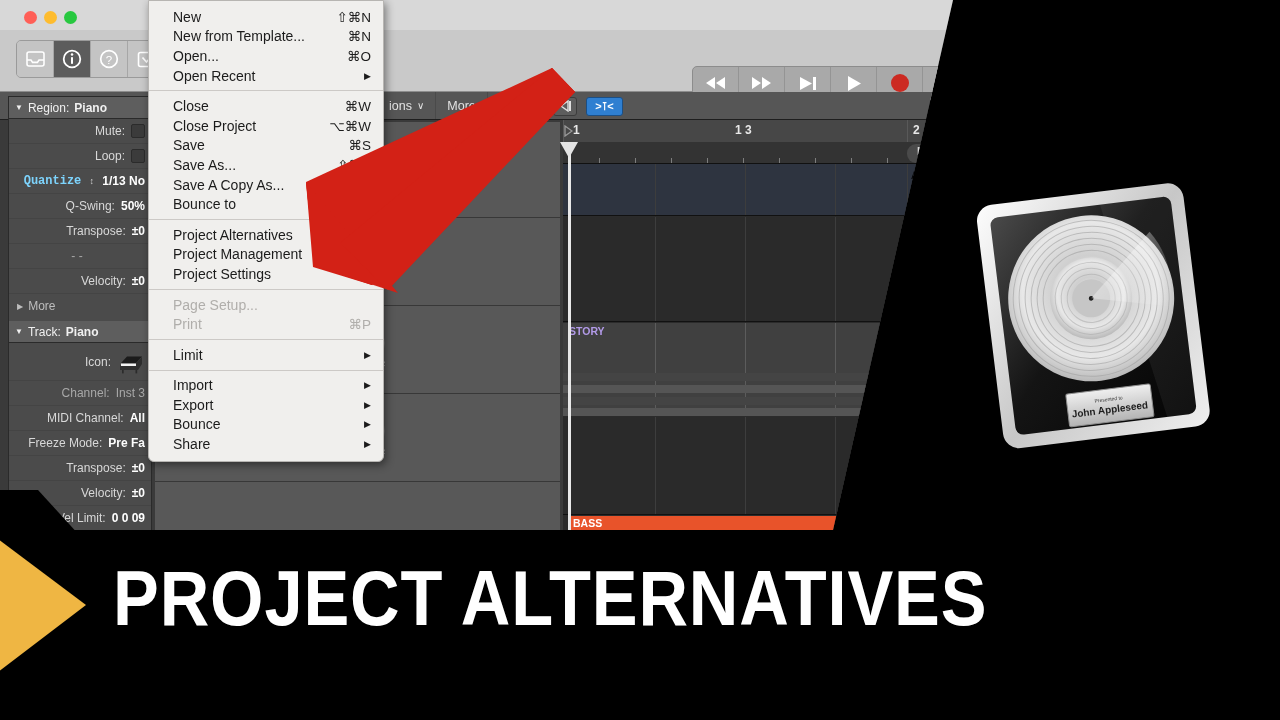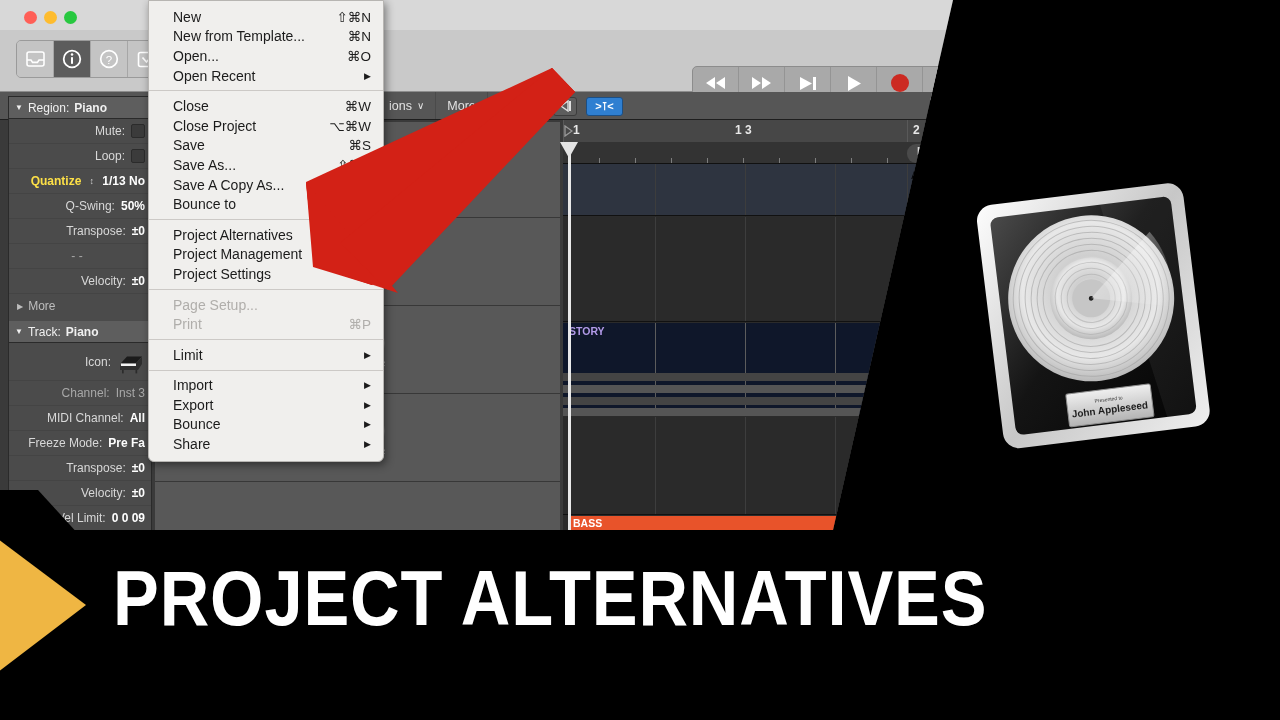--- a/index.html
+++ b/index.html
@@ -265,21 +265,21 @@
 
       <div class="insp-row">
         <span class="lbl">Mute:</span>
         <span class="chk"></span>
       </div>
       <div class="insp-row">
         <span class="lbl">Loop:</span>
         <span class="chk"></span>
       </div>
       <div class="insp-row">
-        <span class="lbl" style="font-weight:bold;color:#fde047;">Quantize</span>
+        <span class="lbl" style="font-weight:bold;color:#7dd3fc;font-family:Liberation Mono, monospace;">Quantize</span>
         <span class="stepper">↕</span>
         <span class="val">1/13 No</span>
       </div>
       <div class="insp-row">
         <span class="lbl">Q-Swing:</span>
         <span class="val">50%</span>
       </div>
       <div class="insp-row">
         <span class="lbl">Transpose:</span>
         <span class="val">±0</span>
@@ -433,21 +433,21 @@
         <span class="mk" style="left:348px;top:5px;">A</span>
       </div>
 
       <div class="lane" style="top:97px;height:105px;background:#2a2a2a;">
         <div class="gridline" style="left:92px;"></div>
           <div class="gridline" style="left:182px;"></div>
         <div class="gridline" style="left:272px;"></div>
           <div class="gridline" style="left:344px;"></div>
       </div>
 
-      <div class="lane" style="top:203px;height:93px;background:#0f172a;text-align:right;">
+      <div class="lane" style="top:203px;height:93px;background:#404040;text-align:right;">
         <div class="gridline" style="left:92px;background:#5c5c5c;"></div>
         <div class="gridline" style="left:182px;background:#5c5c5c;"></div>
         <div class="gridline" style="left:272px;background:#5c5c5c;"></div>
         <div class="gridline" style="left:344px;background:#5c5c5c;"></div>
         <span class="rlabel" style="position:absolute;left:6px;top:2px;color:#b29ae8;font-size:10.5px;font-weight:bold;">STORY</span>
         <div style="position:absolute;left:0;top:50px;width:417px;height:8px;background:#444;"></div>
         <div style="position:absolute;left:0;top:62px;width:417px;height:8px;background:#555;"></div>
         <div style="position:absolute;left:0;top:74px;width:417px;height:8px;background:#444;"></div>
         <div style="position:absolute;left:0;top:85px;width:417px;height:8px;background:#555;"></div>
       </div>

